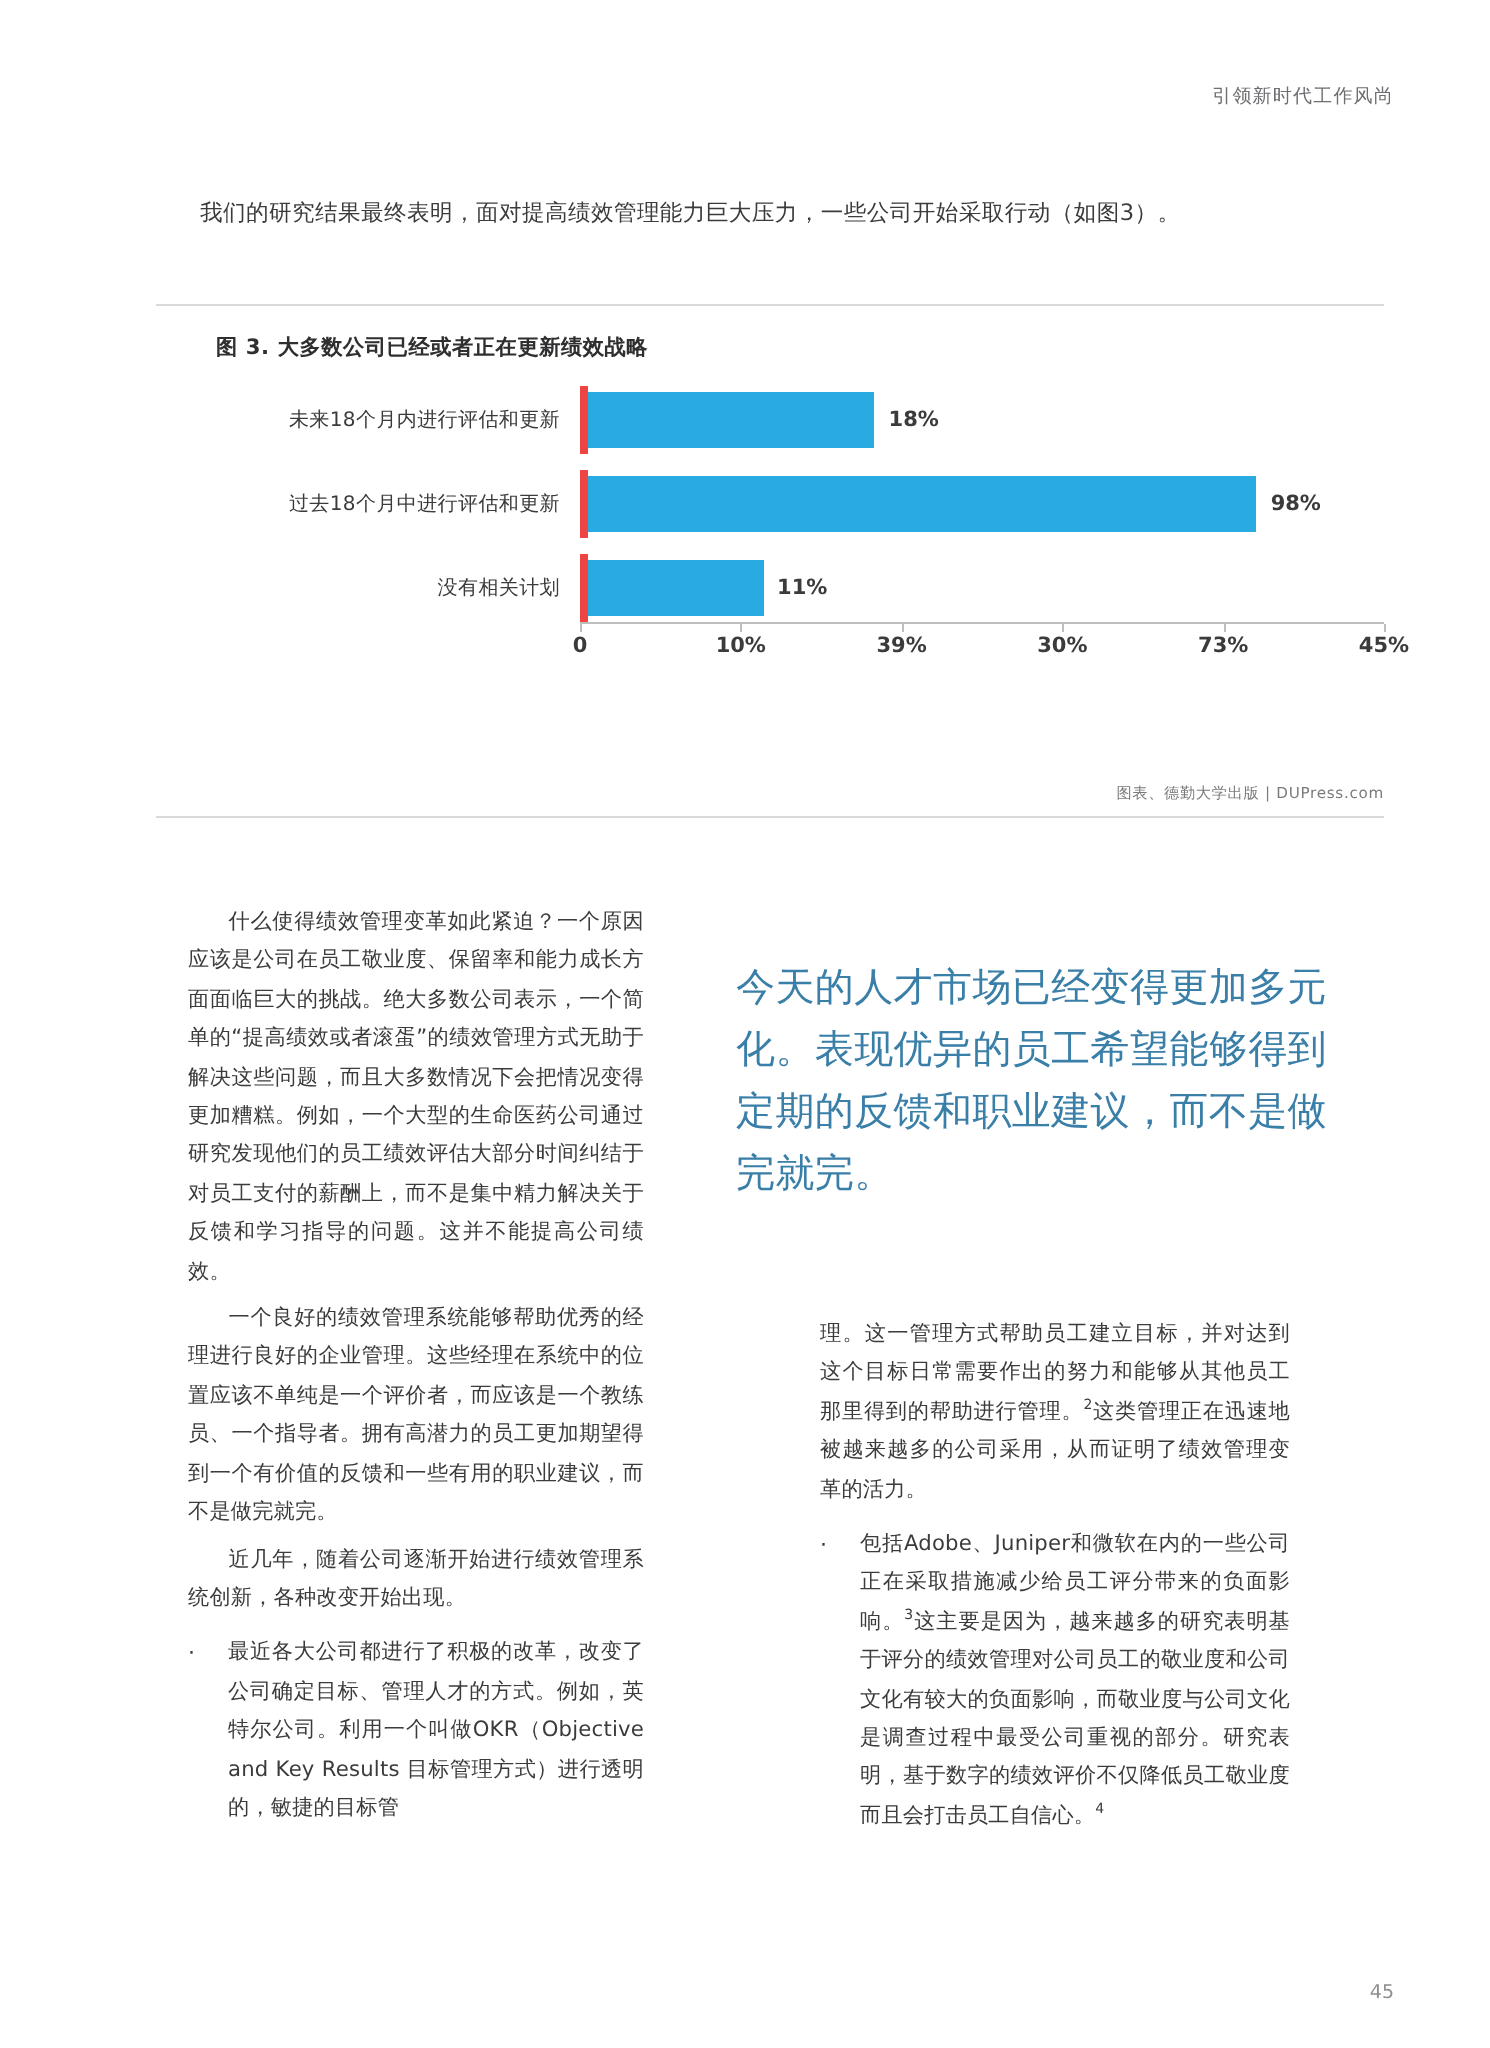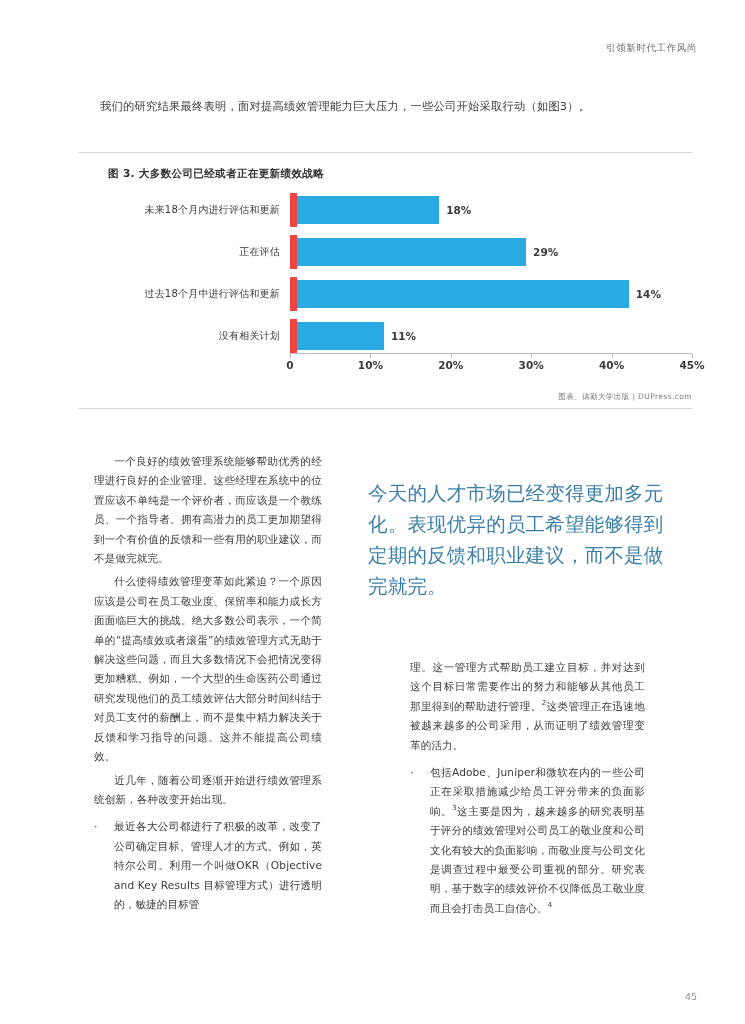--- a/index.html
+++ b/index.html
@@ -96,21 +96,21 @@
     padding-right: 10px;
     font-size: 10px;
     color: #3b3b3d;
     white-space: nowrap;
     letter-spacing: 0.2px;
   }
   .bar-area {
     position: relative;
     flex: 1 1 auto;
     height: 100%;
-    border-left: 7px solid #ef4444;
+    border-left: 4px solid #ef4444;
   }
   .bar {
     position: absolute;
     left: 0;
     top: 3px;
     bottom: 3px;
     background: #29abe2;
   }
   .bar-value {
     position: absolute;
@@ -243,33 +243,26 @@
       <div class="chart-rows">
 
         <div class="row">
           <div class="row-label">未来18个月内进行评估和更新</div>
           <div class="bar-area">
             <div class="bar" style="width:36%"></div>
             <div class="bar-value" style="left:36%">18%</div>
           </div>
         </div>
 
-        <div class="row">
-          <div class="row-label">正在评估</div>
-          <div class="bar-area">
-            <div class="bar" style="width:58%"></div>
-            <div class="bar-value" style="left:58%">29%</div>
-          </div>
-        </div>
 
         <div class="row">
           <div class="row-label">过去18个月中进行评估和更新</div>
           <div class="bar-area">
             <div class="bar" style="width:84%"></div>
-            <div class="bar-value" style="left:84%">14%</div>
+            <div class="bar-value" style="left:84%">98%</div>
           </div>
         </div>
 
         <div class="row">
           <div class="row-label">没有相关计划</div>
           <div class="bar-area">
             <div class="bar" style="width:22%"></div>
             <div class="bar-value" style="left:22%">11%</div>
           </div>
         </div>
@@ -277,43 +270,43 @@
       </div>
 
       <div class="axis">
         <span class="tick-mark" style="left:0%"></span>
         <span class="tick" style="left:0%">0</span>
 
         <span class="tick-mark" style="left:20%"></span>
         <span class="tick" style="left:20%">10%</span>
 
         <span class="tick-mark" style="left:40%"></span>
-        <span class="tick" style="left:40%">20%</span>
+        <span class="tick" style="left:40%">39%</span>
 
         <span class="tick-mark" style="left:60%"></span>
         <span class="tick" style="left:60%">30%</span>
 
         <span class="tick-mark" style="left:80%"></span>
-        <span class="tick" style="left:80%">40%</span>
+        <span class="tick" style="left:80%">73%</span>
 
         <span class="tick-mark" style="left:100%"></span>
         <span class="tick" style="left:100%">45%</span>
       </div>
     </div>
 
     <div class="fig-source">图表、德勤大学出版 | DUPress.com</div>
     <div class="rule-bottom"></div>
   </div>
 
   <div class="col-left">
     <div class="para">
+      <span class="ind2"></span><span>什么使得绩效管理变革如此紧迫？一个原因应该是公司在员工敬业度、保留率和能力成长方面面临巨大的挑战。绝大多数公司表示，一个简单的“提高绩效或者滚蛋”的绩效管理方式无助于解决这些问题，而且大多数情况下会把情况变得更加糟糕。例如，一个大型的生命医药公司通过研究发现他们的员工绩效评估大部分时间纠结于对员工支付的薪酬上，而不是集中精力解决关于反馈和学习指导的问题。这并不能提高公司绩效。</span>
+    </div>
+    <div class="para">
       <span class="ind2"></span><span>一个良好的绩效管理系统能够帮助优秀的经理进行良好的企业管理。这些经理在系统中的位置应该不单纯是一个评价者，而应该是一个教练员、一个指导者。拥有高潜力的员工更加期望得到一个有价值的反馈和一些有用的职业建议，而不是做完就完。</span>
-    </div>
-    <div class="para">
-      <span class="ind2"></span><span>什么使得绩效管理变革如此紧迫？一个原因应该是公司在员工敬业度、保留率和能力成长方面面临巨大的挑战。绝大多数公司表示，一个简单的“提高绩效或者滚蛋”的绩效管理方式无助于解决这些问题，而且大多数情况下会把情况变得更加糟糕。例如，一个大型的生命医药公司通过研究发现他们的员工绩效评估大部分时间纠结于对员工支付的薪酬上，而不是集中精力解决关于反馈和学习指导的问题。这并不能提高公司绩效。</span>
     </div>
     <div class="para">
       <span class="ind2"></span><span>近几年，随着公司逐渐开始进行绩效管理系统创新，各种改变开始出现。</span>
     </div>
     <div class="bullet-item">
       <div class="bullet-dot">·</div>
       <div class="bullet-text">最近各大公司都进行了积极的改革，改变了公司确定目标、管理人才的方式。例如，英特尔公司。利用一个叫做OKR（Objective and Key Results 目标管理方式）进行透明的，敏捷的目标管</div>
     </div>
   </div>
 

